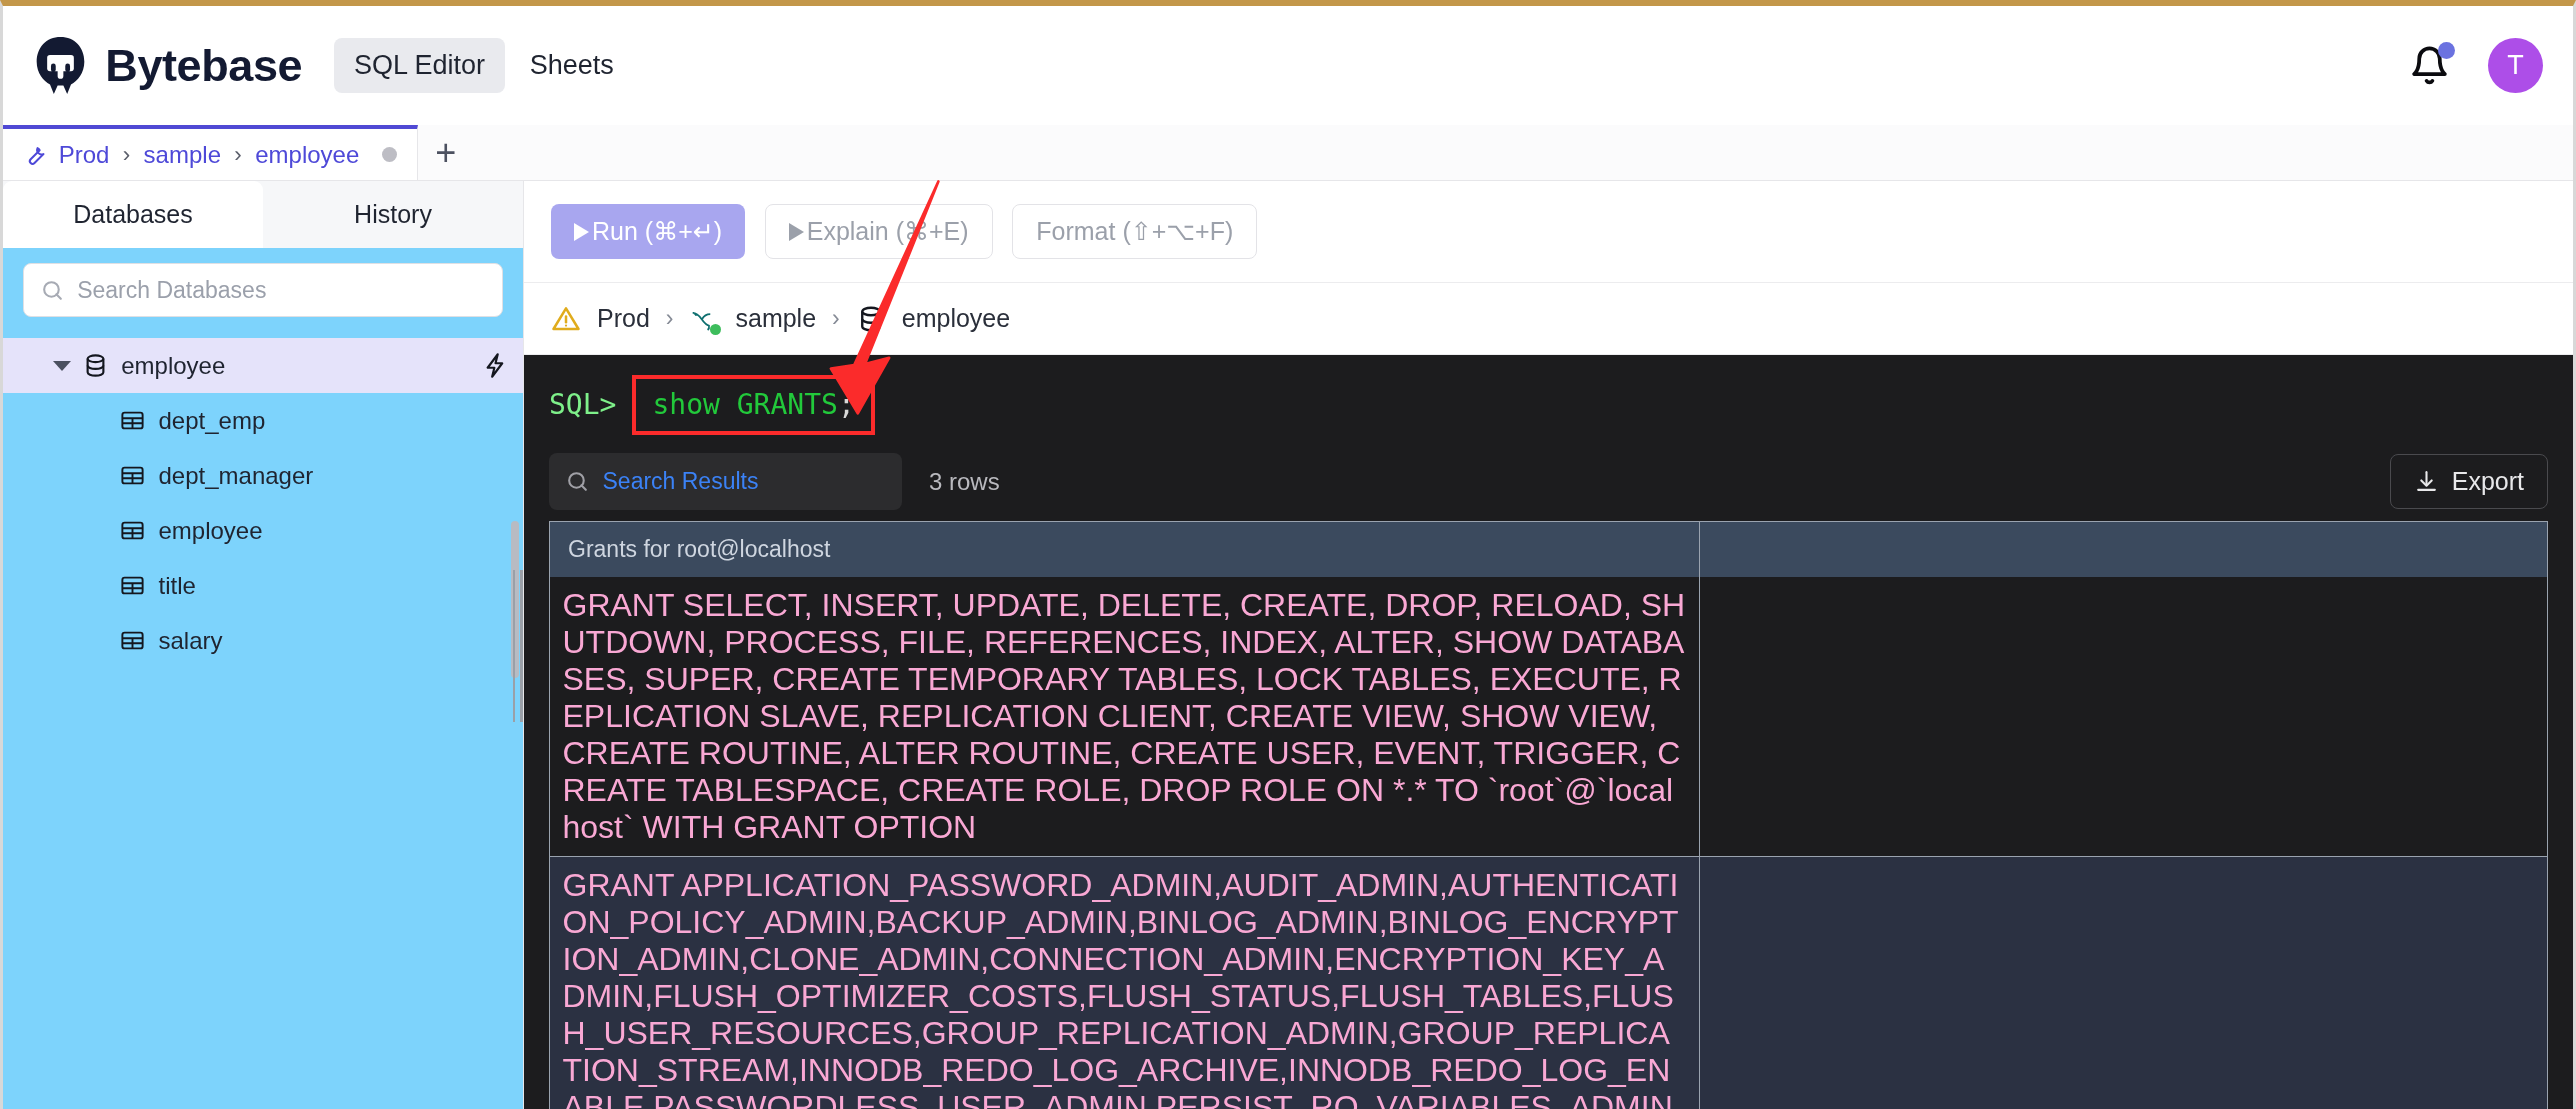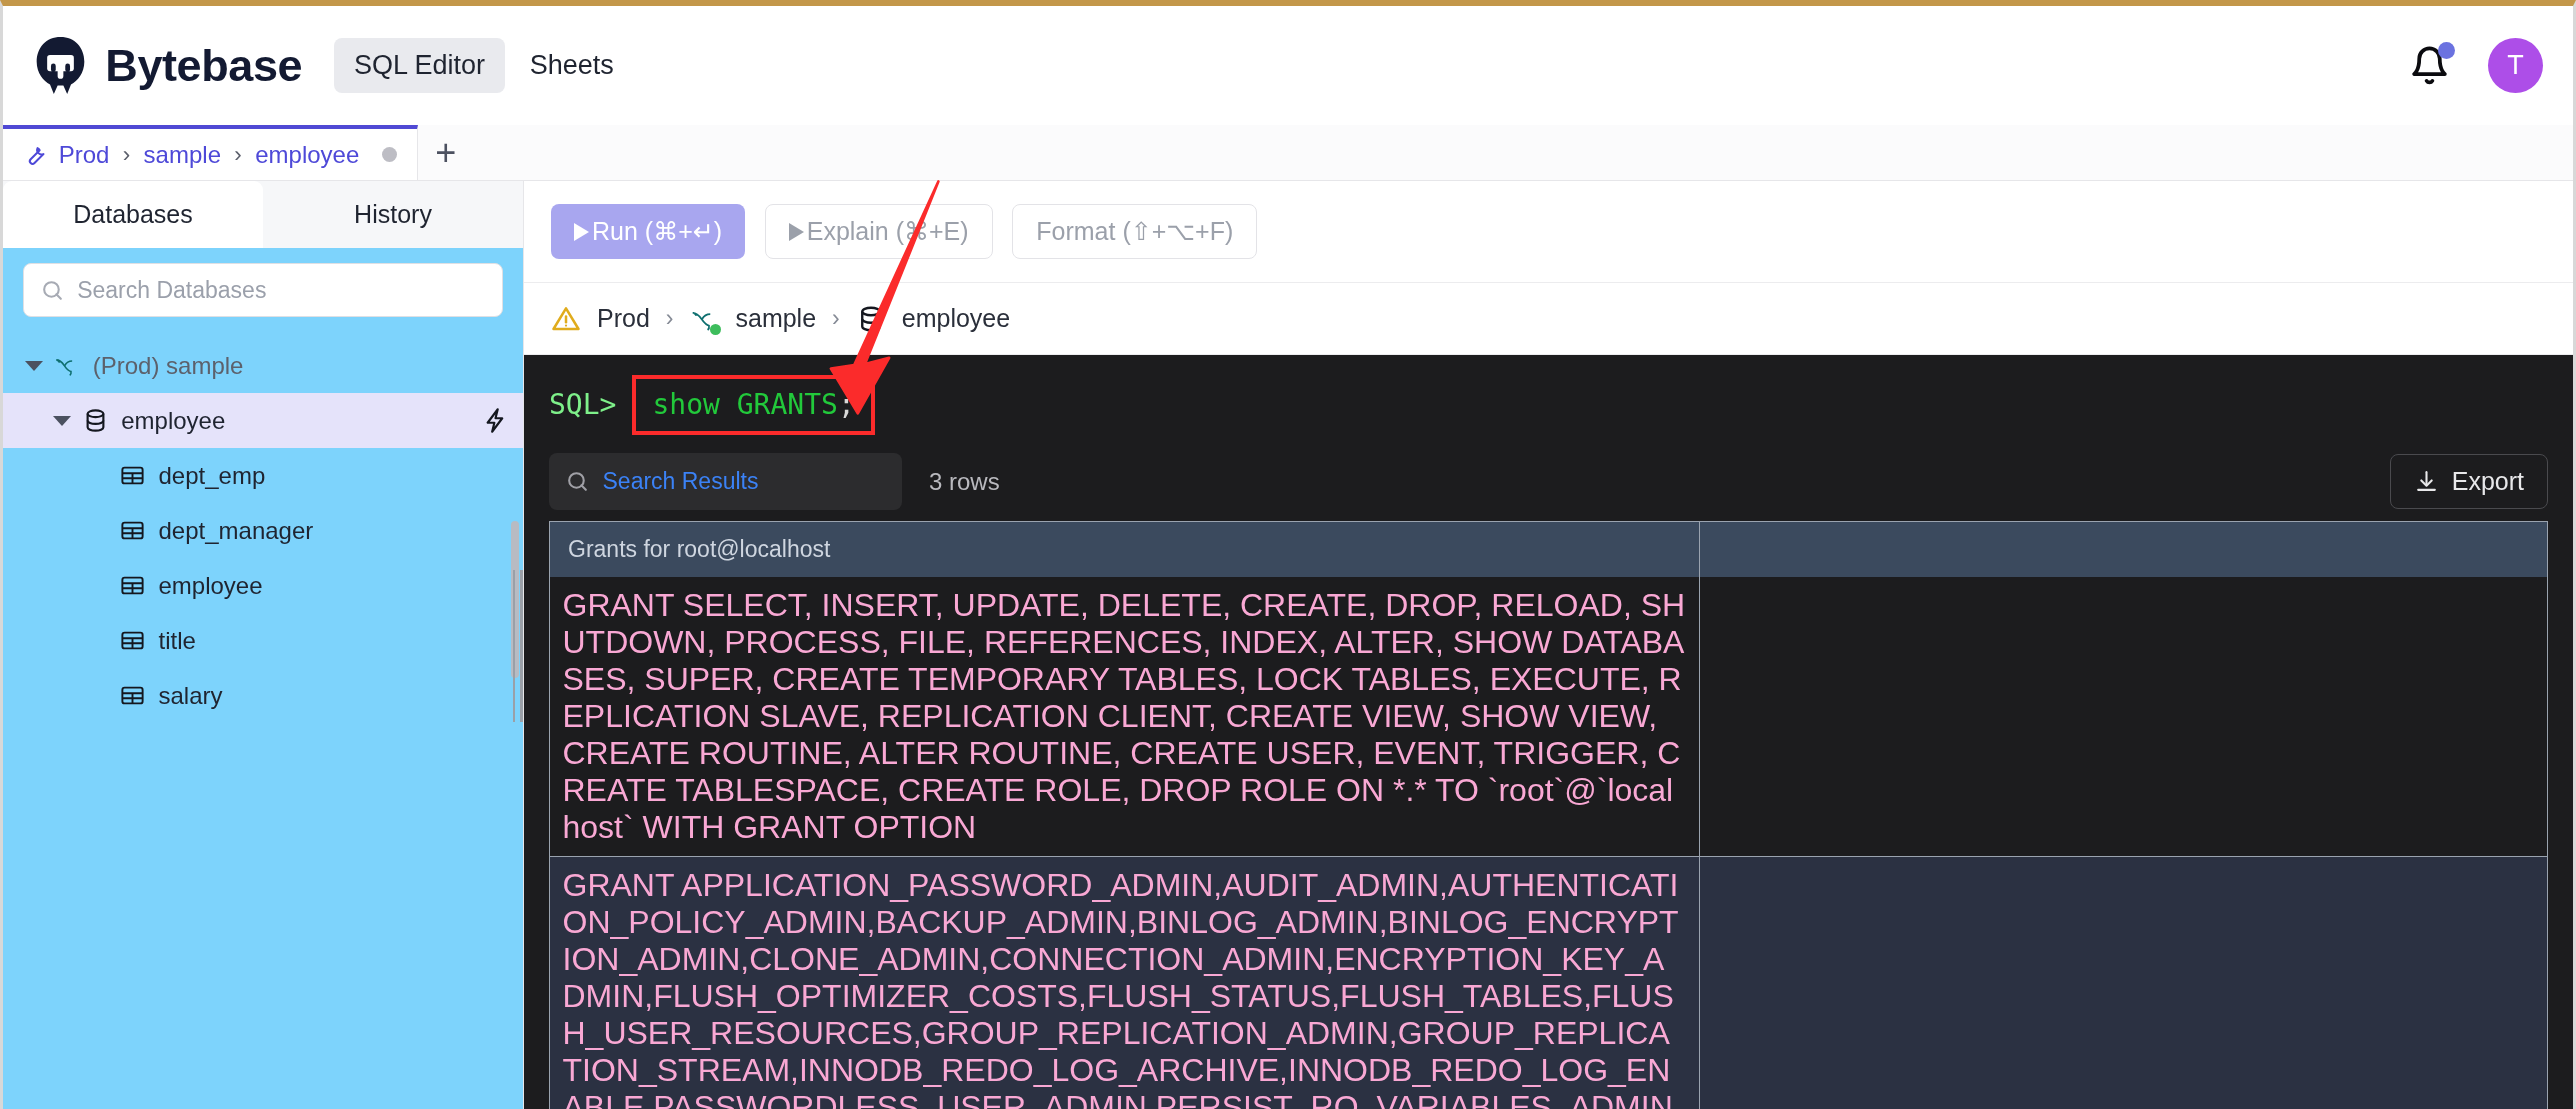--- a/index.html
+++ b/index.html
@@ -322,28 +322,20 @@
           <svg viewBox="0 0 24 24" width="25" height="25" fill="none" stroke="#a7abb4" stroke-width="2" stroke-linecap="round">
             <circle cx="11" cy="11" r="7"></circle>
               <path d="M20 20l-4.3-4.3"></path>
           </svg>
           <span class="search-ph">Search Databases</span>
         </div>
       </div>
 
       <div class="tree">
 
-        <div class="tree-row tree-l1">
-          <span class="caret"></span>
-          <svg class="tree-ic" viewBox="0 0 24 24" fill="none" stroke="#0e6f6f" stroke-width="1.4">
-            <path d="M3 7c3 0 5 2 7 5 1.6 2.4 3.3 5 6.5 5.4M3 7c1.6.4 2.4 1.3 2.9 2.4M16 17.5c.3 1.4-.2 2.6-1.1 3.3"></path>
-            <path d="M10.5 12c1.3-2.4 3.7-4 6.5-4"></path>
-          </svg>
-          <span class="tree-label muted">(Prod) sample</span>
-        </div>
 
         <div class="tree-row tree-l2 sel">
           <span class="caret"></span>
           <svg class="tree-ic" viewBox="0 0 24 24" fill="none" stroke="#14171f" stroke-width="1.9">
             <ellipse cx="12" cy="6" rx="7" ry="3"></ellipse>
             <path d="M5 6v12c0 1.7 3.1 3 7 3s7-1.3 7-3V6"></path>
             <path d="M5 12c0 1.7 3.1 3 7 3s7-1.3 7-3"></path>
           </svg>
           <span class="tree-label">employee</span>
           <svg class="bolt" viewBox="0 0 24 24" fill="none" stroke="#14171f" stroke-width="1.9" stroke-linejoin="round">

